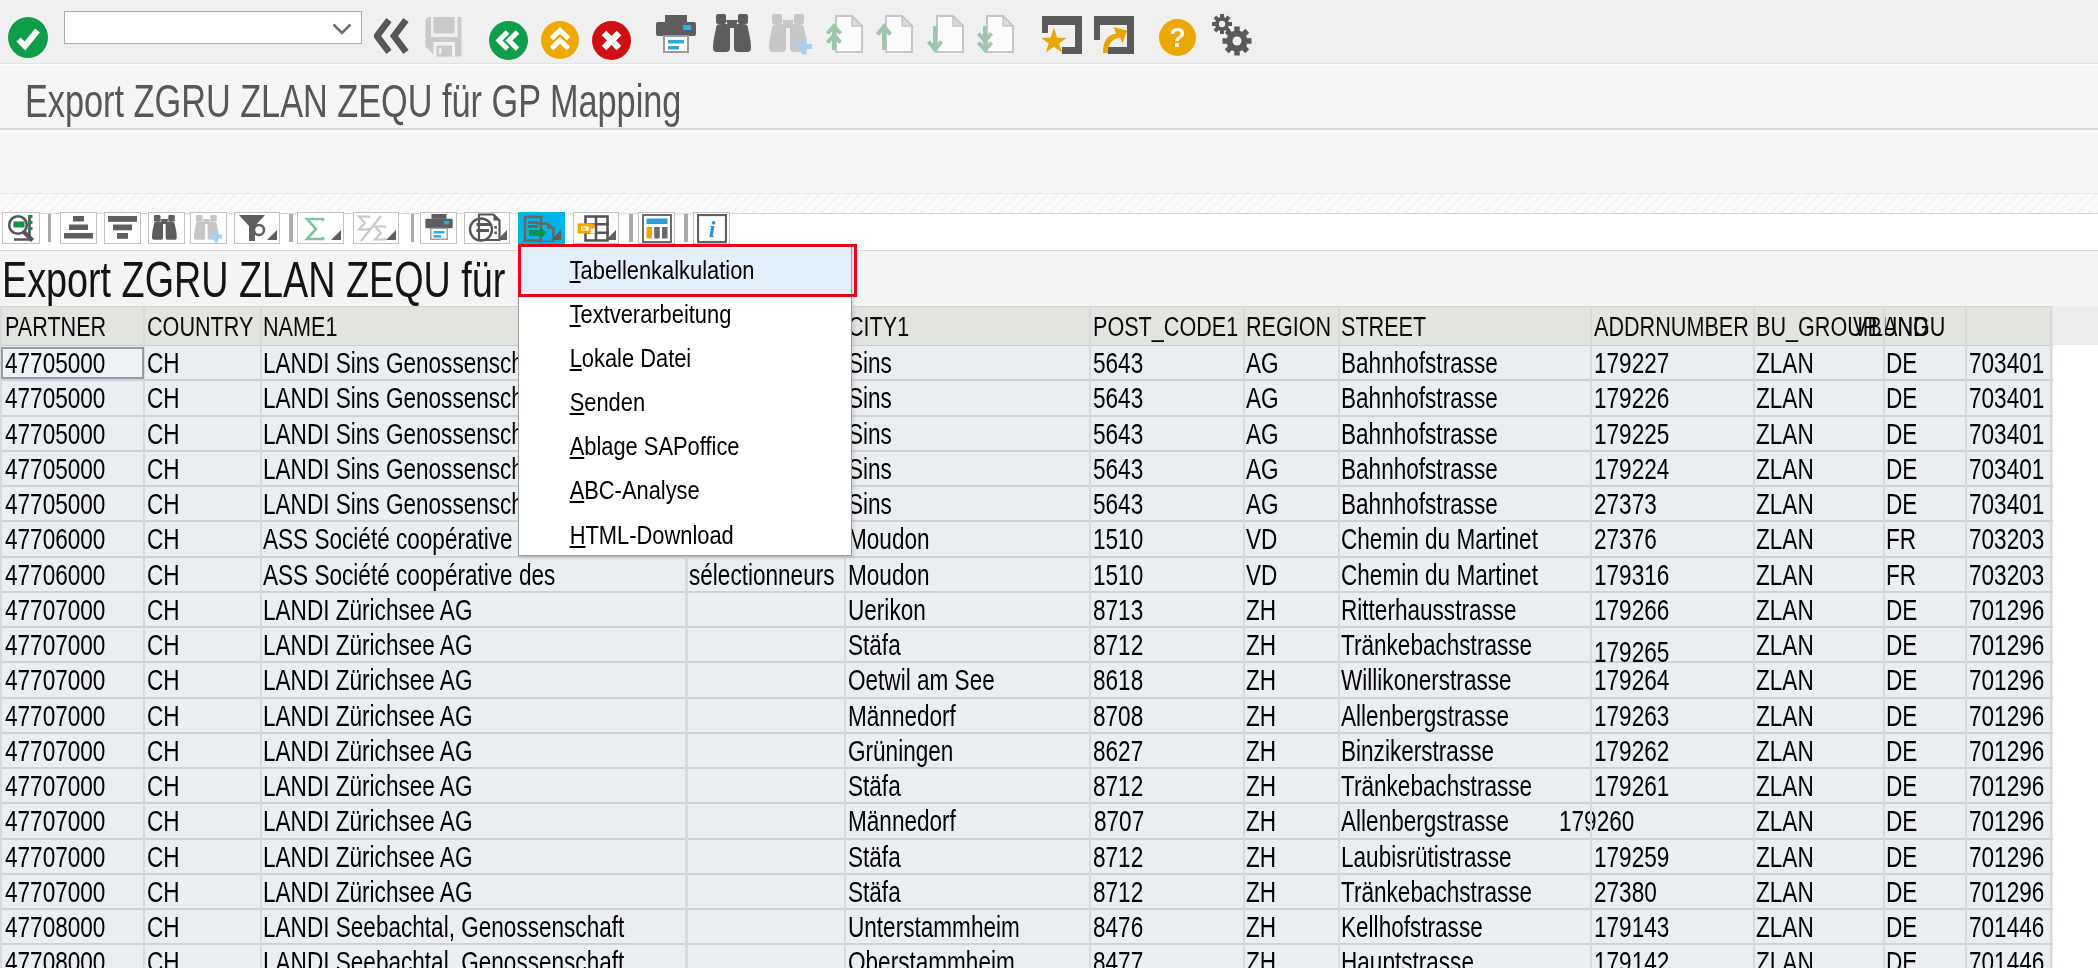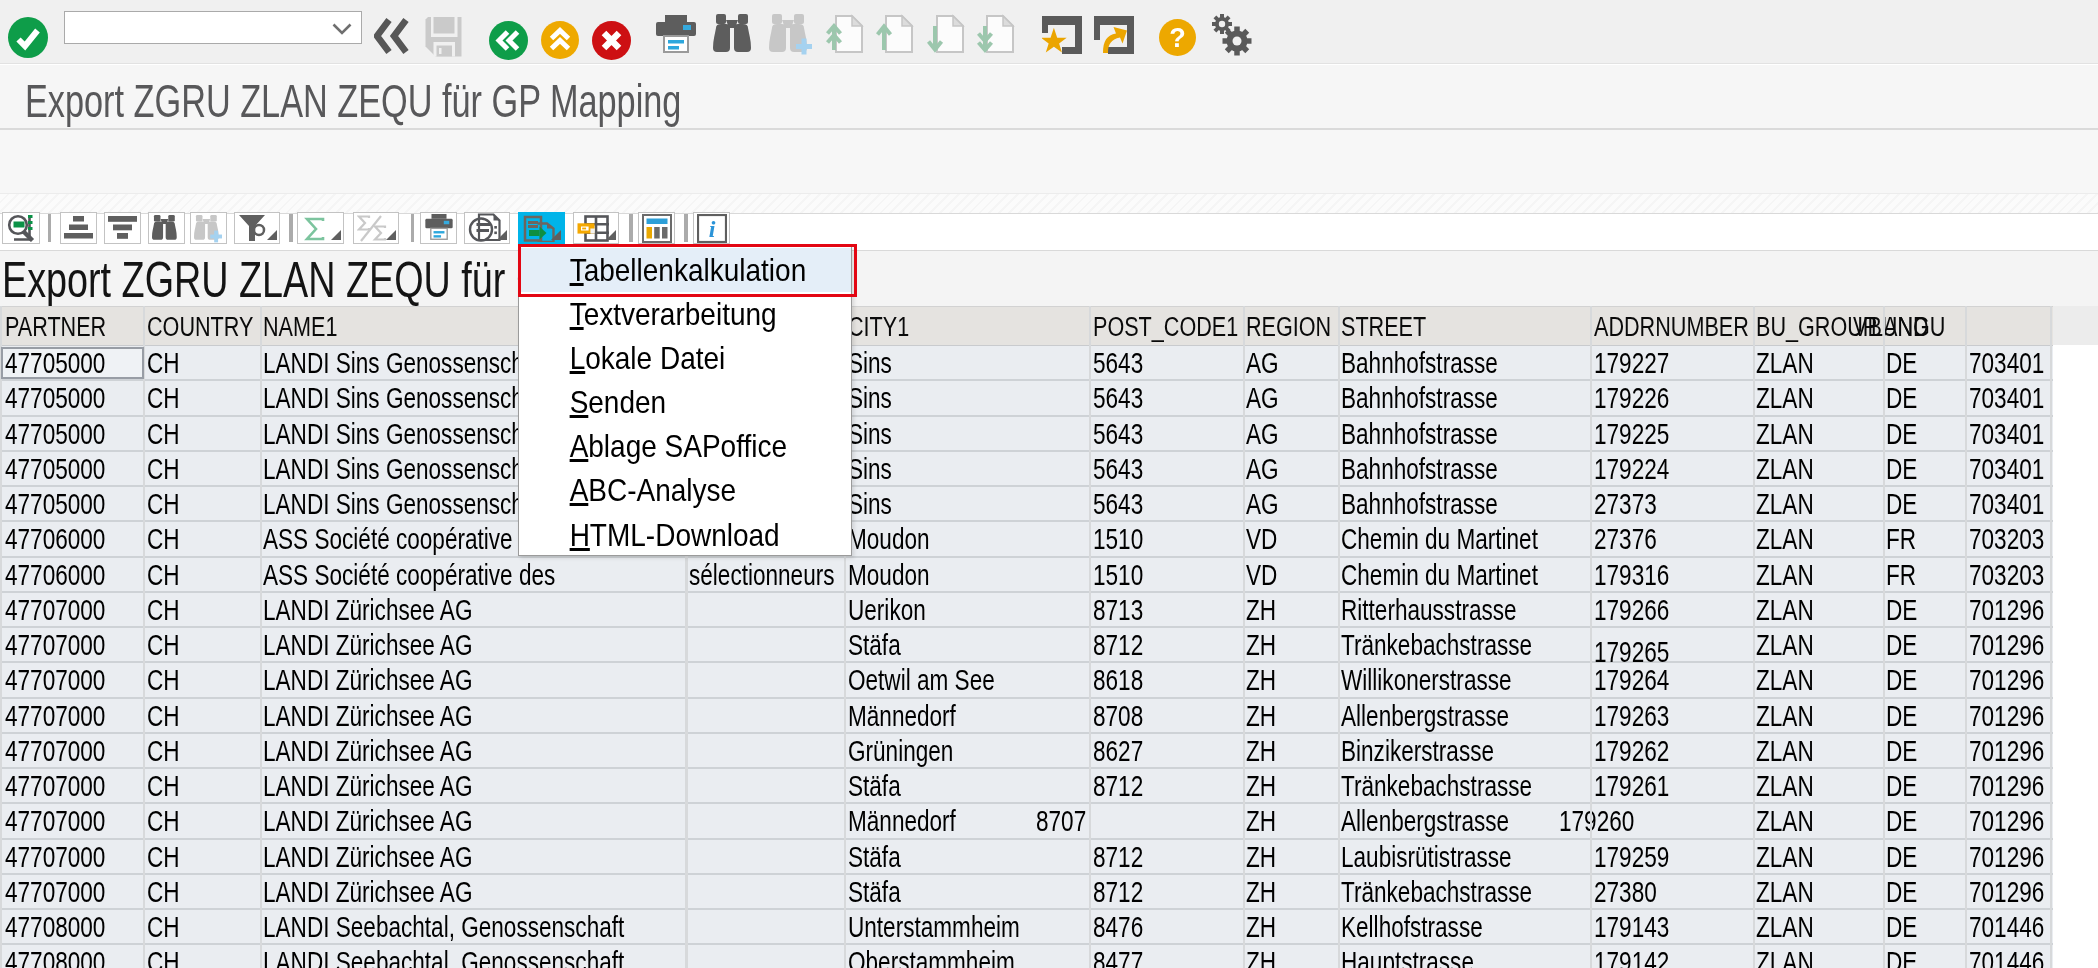--- a/index.html
+++ b/index.html
@@ -30,21 +30,21 @@
 #hdrline{left:0;top:344.5px;width:2052.5px;height:1.7px;background:#c9cbce;}
 #focus{left:1.2px;top:346.8px;width:142.6px;height:32px;border:2.2px solid #989da5;}
 
 .btn{top:211.5px;height:32px;background:#fff;border:1.5px solid #c3c3c3;}
 .sep{top:214px;height:28px;width:3.5px;background:#ababab;}
 .dd{position:absolute;right:2.5px;bottom:2.5px;width:0;height:0;
  border-left:10px solid transparent;border-bottom:10px solid #5f5f5f;}
 
 #menu{left:518.2px;top:246px;width:334.2px;height:309.5px;background:#fff;
  border:1.6px solid #9b9b9b;box-shadow:2px 2px 4px rgba(0,0,0,.12);}
-.mi{left:518.2px;width:346px;height:44.1px;font-size:32px;color:#000;line-height:44.1px;}
+.mi{left:518.2px;width:346px;height:44.1px;font-size:25px;color:#000;line-height:44.1px;}
 .mi .cm{padding-left:59px;}
 #misel{left:520px;top:247.9px;width:330.6px;height:44.5px;background:#e4eef8;}
 #redrect{left:518.2px;top:244.3px;width:339.3px;height:52.4px;border:3.7px solid #e30613;}
 </style></head>
 <body>
 <div class="ab" id="tb"></div>
 <div class="ab" id="ttlband"></div>
 <div class="ab" id="band2"></div>
 <div class="ab" id="hatch"></div>
 <div class="ab" id="wstrip"></div>
@@ -458,21 +458,21 @@
 <div class="ab cell" style="left:1341.2px;top:769.2px"><span class="c">Tränkebachstrasse</span></div>
 <div class="ab cell" style="left:1593.7px;top:769.2px"><span class="c">179261</span></div>
 <div class="ab cell" style="left:1756.2px;top:769.2px"><span class="c">ZLAN</span></div>
 <div class="ab cell" style="left:1886.2px;top:769.2px"><span class="c">DE</span></div>
 <div class="ab cell" style="left:1968.7px;top:769.2px"><span class="c">701296</span></div>
 <div class="ab row" style="top:804.45px"></div>
 <div class="ab cell" style="left:5.2px;top:804.45px"><span class="c">47707000</span></div>
 <div class="ab cell" style="left:146.7px;top:804.45px"><span class="c">CH</span></div>
 <div class="ab cell" style="left:263.4px;top:804.45px"><span class="c">LANDI Zürichsee AG</span></div>
 <div class="ab cell" style="left:848.0px;top:804.45px"><span class="c">Männedorf</span></div>
-<div class="ab cell" style="left:1036px;top:804.45px"><span class="c">8707</span></div>
+<div class="ab cell" style="left:1094px;top:804.45px"><span class="c">8707</span></div>
 <div class="ab cell" style="left:1246.2px;top:804.45px"><span class="c">ZH</span></div>
 <div class="ab cell" style="left:1341.2px;top:804.45px"><span class="c">Allenbergstrasse</span></div>
 <div class="ab cell" style="left:1559px;top:804.45px"><span class="c">179260</span></div>
 <div class="ab cell" style="left:1756.2px;top:804.45px"><span class="c">ZLAN</span></div>
 <div class="ab cell" style="left:1886.2px;top:804.45px"><span class="c">DE</span></div>
 <div class="ab cell" style="left:1968.7px;top:804.45px"><span class="c">701296</span></div>
 <div class="ab row" style="top:839.7px"></div>
 <div class="ab cell" style="left:5.2px;top:839.7px"><span class="c">47707000</span></div>
 <div class="ab cell" style="left:146.7px;top:839.7px"><span class="c">CH</span></div>
 <div class="ab cell" style="left:263.4px;top:839.7px"><span class="c">LANDI Zürichsee AG</span></div>

